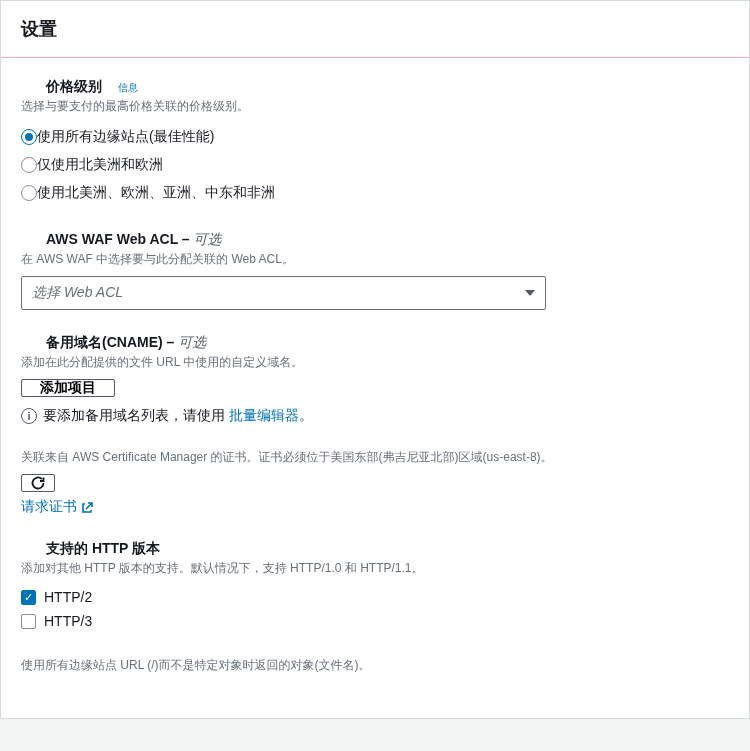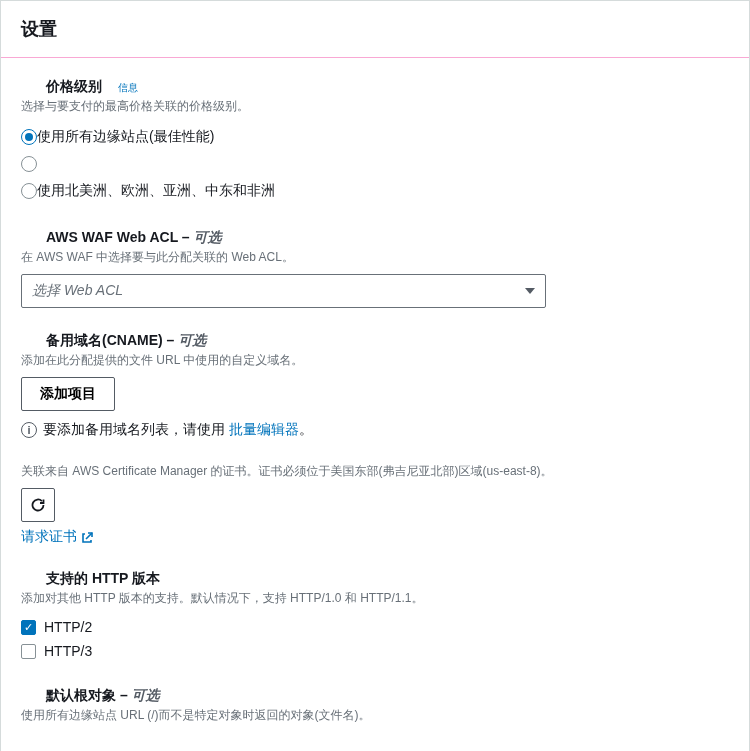--- a/index.html
+++ b/index.html
@@ -4,33 +4,33 @@
 <style>
 * { box-sizing: border-box; margin: 0; padding: 0; }
 body { font-family: "Amazon Ember", "Helvetica Neue", Arial, sans-serif; background: #f2f3f3; color: #16191f; font-size: 14px; }
 .panel { background: #fff; border: 1px solid #d5dbdb; margin: 0; }
 .panel-header { padding: 16px 20px; border-bottom: 1px solid #f9a8d4; }
 .panel-header h2 { font-size: 18px; font-weight: 700; }
 .panel-body { padding: 20px; }
 .section { margin-bottom: 24px; }
 .label-row { display: flex; align-items: baseline; gap: 16px; margin-bottom: 2px; margin-left: 25px; }
 .label { font-weight: 700; font-size: 14px; }
-.optional { font-style: italic; color: #545b64; font-weight: 700; }
+.optional { font-style: italic; color: #545b64; font-weight: 400; }
 .info-link { color: #0073bb; font-size: 10px; font-weight: 400; cursor: pointer; }
 .desc { font-size: 12px; color: #687078; margin-bottom: 8px; }
 .radio-group { margin-top: 6px; }
 .radio-item { display: flex; align-items: center; gap: 0; padding: 5px 0; }
 .radio-outer { width: 16px; height: 16px; border: 1px solid #879196; border-radius: 50%; display: flex; align-items: center; justify-content: center; flex-shrink: 0; }
 .radio-outer.selected { border-color: #0073bb; }
 .radio-inner { width: 8px; height: 8px; border-radius: 50%; background: #0073bb; }
 .radio-label { font-size: 14px; }
 .select { display: flex; align-items: center; justify-content: space-between; border: 1px solid #687078; border-radius: 2px; padding: 6px 10px; height: 34px; background: #fff; cursor: pointer; }
 .select-text { color: #687078; font-style: italic; }
 .triangle-down { width: 0; height: 0; border-left: 5px solid transparent; border-right: 5px solid transparent; border-top: 6px solid #545b64; }
-.btn { border: 1px solid #545b64; background: #fff; border-radius: 2px; padding: 6px 18px; font-weight: 700; font-size: 14px; cursor: pointer; display: inline-flex; align-items: center; justify-content: center; height: 34px; }
+.btn { border: 1px solid #545b64; background: #fff; border-radius: 2px; padding: 6px 18px; font-weight: 700; font-size: 14px; cursor: pointer; display: inline-flex; align-items: center; justify-content: center; height: 18px; }
 .btn-icon { width: 34px; padding: 0; }
 .hint-row { display: flex; align-items: center; gap: 6px; margin-top: 10px; font-size: 14px; }
 .hint-row .link { color: #0073bb; cursor: pointer; }
 .info-icon { display: inline-flex; width: 16px; height: 16px; border: 1.5px solid #545b64; border-radius: 50%; align-items: center; justify-content: center; font-size: 11px; font-weight: 700; font-style: normal; color: #545b64; flex-shrink: 0; }
 .row-inline { display: flex; gap: 12px; align-items: center; }
 .row-inline .select { flex: 1; }
 .link-ext { color: #0073bb; font-size: 14px; display: inline-flex; align-items: center; gap: 4px; margin-top: 6px; cursor: pointer; }
 .ext-icon { display: inline-block; width: 12px; height: 12px; position: relative; }
 .ext-icon svg { width: 12px; height: 12px; }
 .checkbox-item { display: flex; align-items: center; gap: 8px; padding: 4px 0; }
@@ -57,20 +57,21 @@
       <div class="desc">选择与要支付的最高价格关联的价格级别。</div>
       <div class="radio-group" id="price-radios">
           <div class="radio-item">
             <span class="radio-outer selected">
               <span class="radio-inner"></span>
             </span>
             <span class="radio-label">使用所有边缘站点(最佳性能)</span>
           </div>
           <div class="radio-item">
             <span class="radio-outer"></span>
+            <span class="radio-label">仅使用北美洲和欧洲</span>
           </div>
           <div class="radio-item">
             <span class="radio-outer"></span>
             <span class="radio-label">使用北美洲、欧洲、亚洲、中东和非洲</span>
           </div>
         </div>
     </div>
 
     <div class="section">
       <div class="label-row">
@@ -130,21 +131,18 @@
             <span>HTTP/2</span>
           </div>
           <div class="checkbox-item">
             <span class="checkbox"></span>
             <span>HTTP/3</span>
           </div>
         </div>
     </div>
 
     <div class="section">
-      <div class="label-row">
-        <span class="label"><span>默认根对象 – </span><span class="optional">可选</span></span>
-      </div>
       <div class="desc">使用所有边缘站点 URL (/)而不是特定对象时返回的对象(文件名)。</div>
 
     </div>
 
   </div>
 </div>
 
 </body></html>

